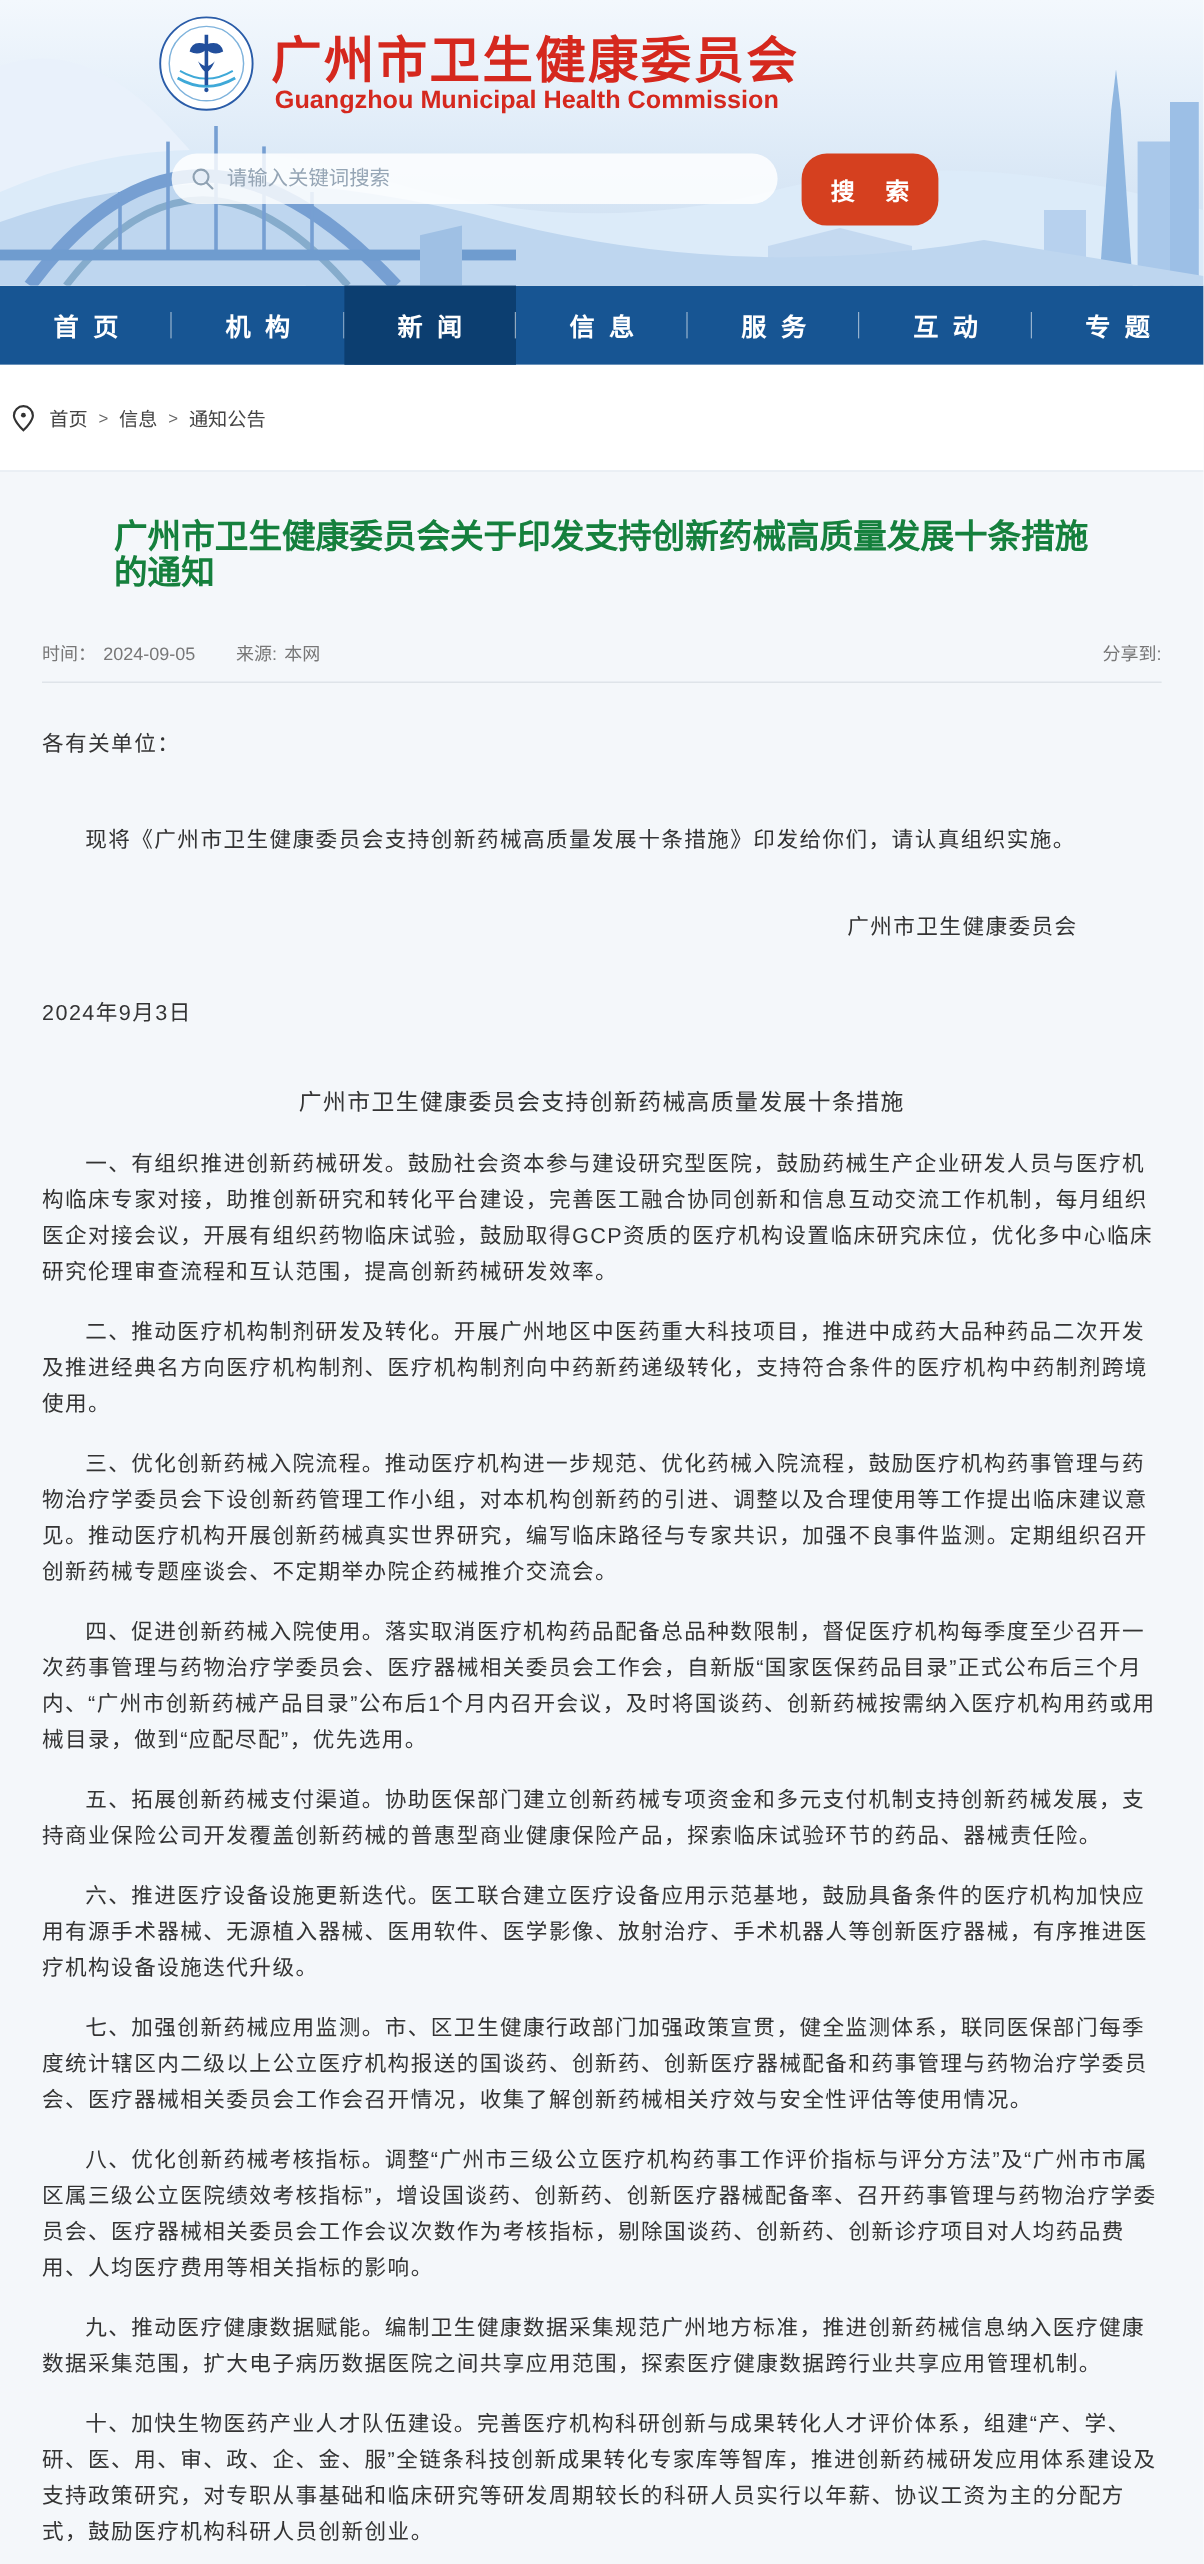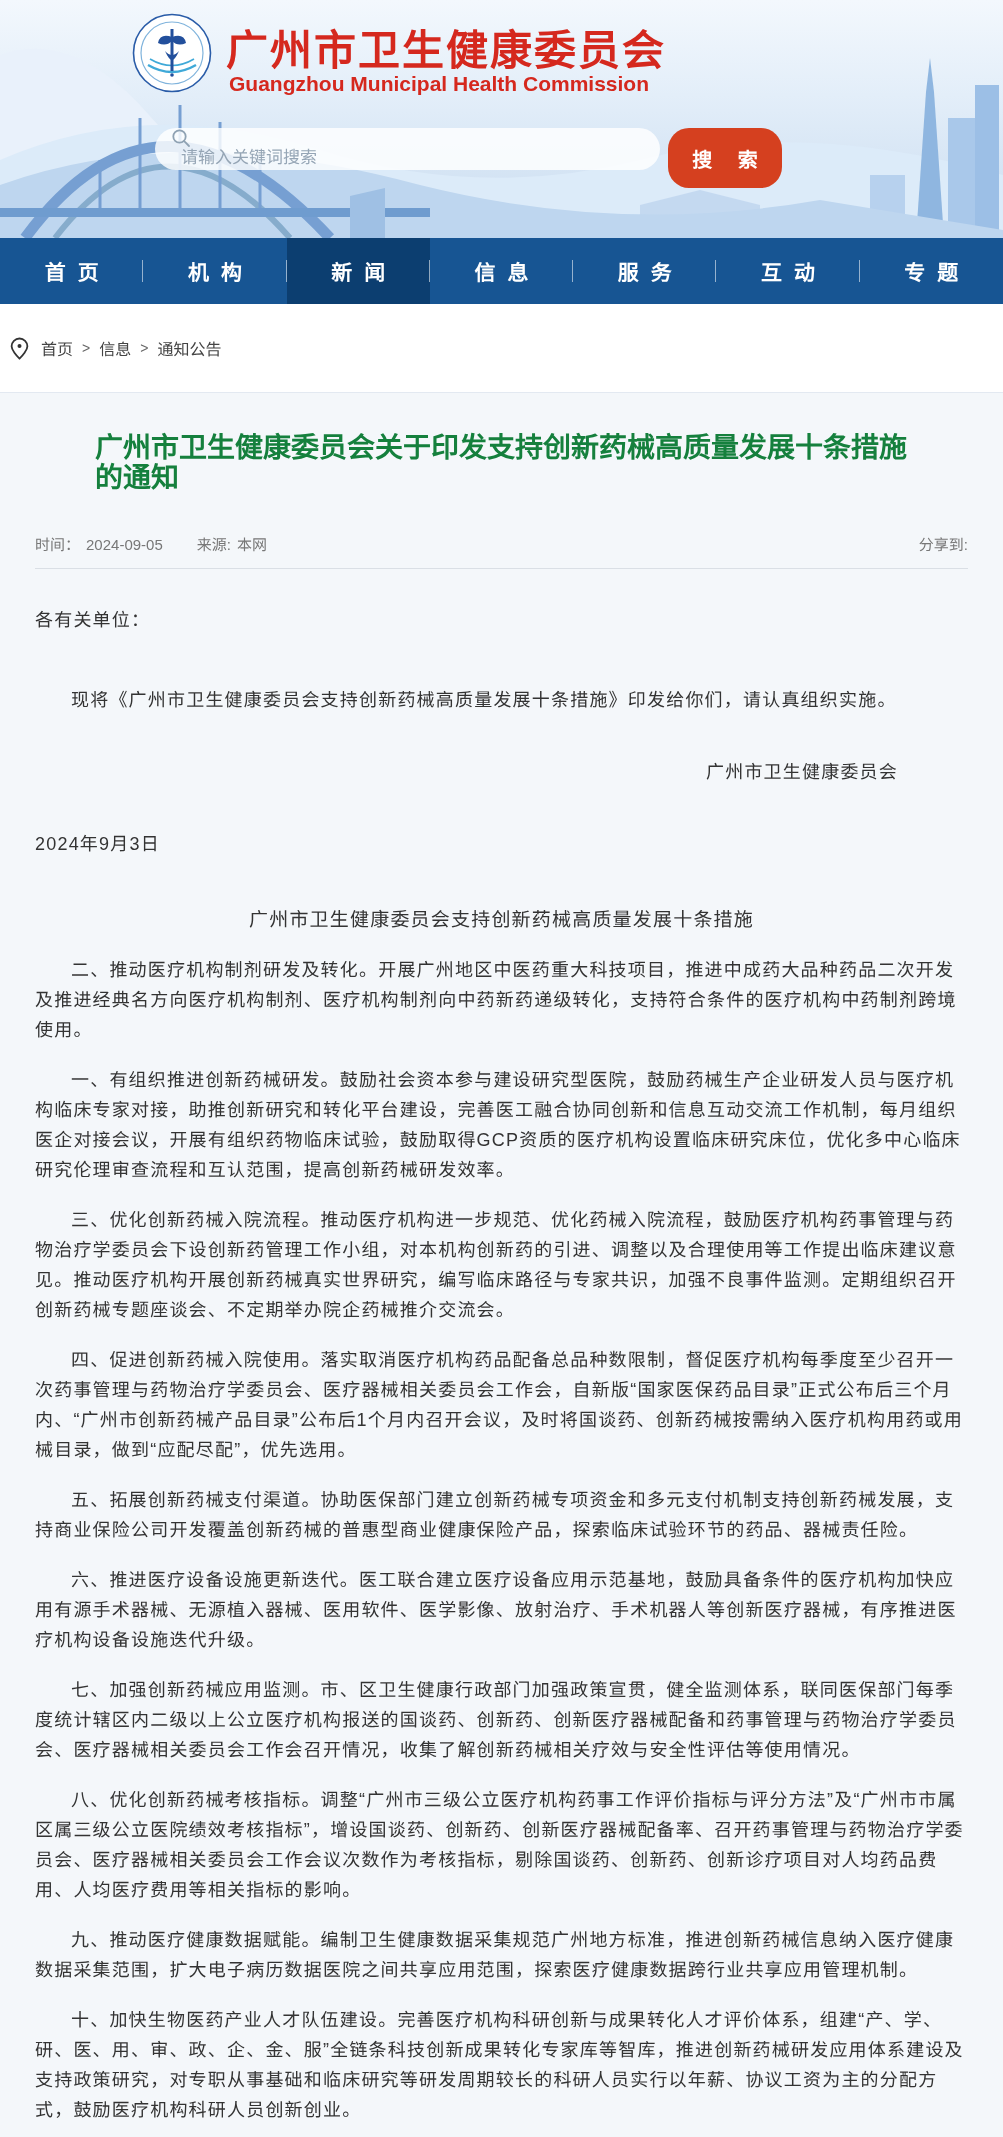--- a/index.html
+++ b/index.html
@@ -18,23 +18,23 @@
   .logo { position:absolute; left:132px; top:13px; width:80px; height:80px; z-index:2; }
   .site-title {
     position:absolute; left:226px; top:16px; z-index:2;
     color:#d5281e; font-size:42px; font-weight:700; letter-spacing:2px;
   }
   .site-sub {
     position:absolute; left:229px; top:72px; z-index:2;
     color:#d5281e; font-size:21px; font-weight:700;
   }
   .search-bar {
-    position:absolute; left:155px; top:128px; width:505px; height:42px; z-index:2;
+    position:absolute; left:143px; top:128px; width:505px; height:42px; z-index:2;
     background:rgba(255,255,255,0.82); border-radius:21px;
-    display:flex; padding-left:16px;flex-direction:column;
+    display:flex; align-items:center; padding-left:16px;
   }
   .search-bar svg { flex:0 0 auto; }
   .search-input {
     border:none; outline:none; background:transparent;
     font-size:17px; color:#445; width:420px; margin-left:10px;
     font-family:"Liberation Sans","DejaVu Sans",sans-serif;
   }
   .search-input::placeholder { color:#95a5b5; }
   .search-btn {
     position:absolute; left:668px; top:128px; width:114px; height:60px; z-index:2;
@@ -184,22 +184,22 @@
   </div>
 
   <div class="divider"></div>
 
   <div class="body-text">
     <p class="salutation">各有关单位：</p>
     <p class="p-send">现将《广州市卫生健康委员会支持创新药械高质量发展十条措施》印发给你们，请认真组织实施。</p>
     <p class="sig-org">广州市卫生健康委员会</p>
     <p class="sig-date">2024年9月3日</p>
     <p class="doc-title">广州市卫生健康委员会支持创新药械高质量发展十条措施</p>
+    <p class="measure">一、有组织推进创新药械研发。鼓励社会资本参与建设研究型医院，鼓励药械生产企业研发人员与医疗机构临床专家对接，助推创新研究和转化平台建设，完善医工融合协同创新和信息互动交流工作机制，每月组织医企对接会议，开展有组织药物临床试验，鼓励取得GCP资质的医疗机构设置临床研究床位，优化多中心临床研究伦理审查流程和互认范围，提高创新药械研发效率。</p>
     <p class="measure">二、推动医疗机构制剂研发及转化。开展广州地区中医药重大科技项目，推进中成药大品种药品二次开发及推进经典名方向医疗机构制剂、医疗机构制剂向中药新药递级转化，支持符合条件的医疗机构中药制剂跨境使用。</p>
-    <p class="measure">一、有组织推进创新药械研发。鼓励社会资本参与建设研究型医院，鼓励药械生产企业研发人员与医疗机构临床专家对接，助推创新研究和转化平台建设，完善医工融合协同创新和信息互动交流工作机制，每月组织医企对接会议，开展有组织药物临床试验，鼓励取得GCP资质的医疗机构设置临床研究床位，优化多中心临床研究伦理审查流程和互认范围，提高创新药械研发效率。</p>
     <p class="measure">三、优化创新药械入院流程。推动医疗机构进一步规范、优化药械入院流程，鼓励医疗机构药事管理与药物治疗学委员会下设创新药管理工作小组，对本机构创新药的引进、调整以及合理使用等工作提出临床建议意见。推动医疗机构开展创新药械真实世界研究，编写临床路径与专家共识，加强不良事件监测。定期组织召开创新药械专题座谈会、不定期举办院企药械推介交流会。</p>
     <p class="measure">四、促进创新药械入院使用。落实取消医疗机构药品配备总品种数限制，督促医疗机构每季度至少召开一次药事管理与药物治疗学委员会、医疗器械相关委员会工作会，自新版“国家医保药品目录”正式公布后三个月内、“广州市创新药械产品目录”公布后1个月内召开会议，及时将国谈药、创新药械按需纳入医疗机构用药或用械目录，做到“应配尽配”，优先选用。</p>
     <p class="measure">五、拓展创新药械支付渠道。协助医保部门建立创新药械专项资金和多元支付机制支持创新药械发展，支持商业保险公司开发覆盖创新药械的普惠型商业健康保险产品，探索临床试验环节的药品、器械责任险。</p>
     <p class="measure">六、推进医疗设备设施更新迭代。医工联合建立医疗设备应用示范基地，鼓励具备条件的医疗机构加快应用有源手术器械、无源植入器械、医用软件、医学影像、放射治疗、手术机器人等创新医疗器械，有序推进医疗机构设备设施迭代升级。</p>
     <p class="measure">七、加强创新药械应用监测。市、区卫生健康行政部门加强政策宣贯，健全监测体系，联同医保部门每季度统计辖区内二级以上公立医疗机构报送的国谈药、创新药、创新医疗器械配备和药事管理与药物治疗学委员会、医疗器械相关委员会工作会召开情况，收集了解创新药械相关疗效与安全性评估等使用情况。</p>
     <p class="measure">八、优化创新药械考核指标。调整“广州市三级公立医疗机构药事工作评价指标与评分方法”及“广州市市属区属三级公立医院绩效考核指标”，增设国谈药、创新药、创新医疗器械配备率、召开药事管理与药物治疗学委员会、医疗器械相关委员会工作会议次数作为考核指标，剔除国谈药、创新药、创新诊疗项目对人均药品费用、人均医疗费用等相关指标的影响。</p>
     <p class="measure">九、推动医疗健康数据赋能。编制卫生健康数据采集规范广州地方标准，推进创新药械信息纳入医疗健康数据采集范围，扩大电子病历数据医院之间共享应用范围，探索医疗健康数据跨行业共享应用管理机制。</p>
     <p class="measure">十、加快生物医药产业人才队伍建设。完善医疗机构科研创新与成果转化人才评价体系，组建“产、学、研、医、用、审、政、企、金、服”全链条科技创新成果转化专家库等智库，推进创新药械研发应用体系建设及支持政策研究，对专职从事基础和临床研究等研发周期较长的科研人员实行以年薪、协议工资为主的分配方式，鼓励医疗机构科研人员创新创业。</p>
   </div>
 </main>

